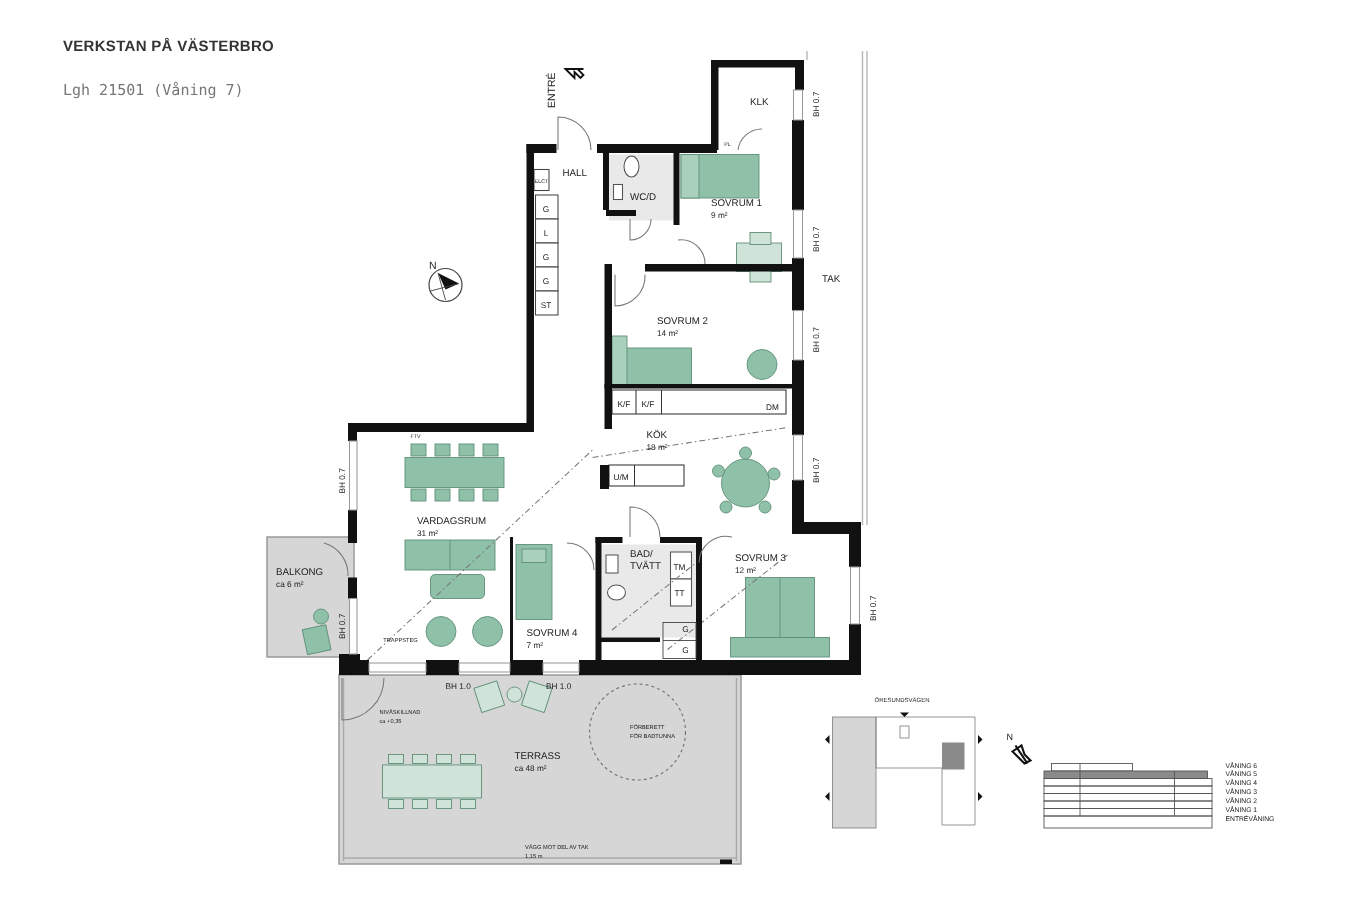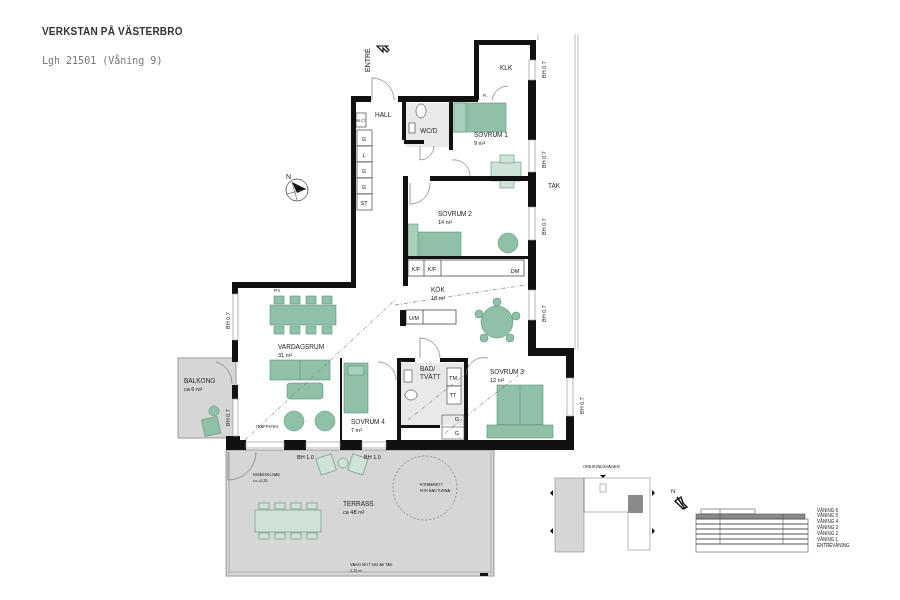--- a/index.html
+++ b/index.html
@@ -6,21 +6,21 @@
   body{width:900px;height:600px;position:relative;overflow:hidden;font-family:"Liberation Sans",sans-serif;color:#222;}
   .title{position:absolute;left:42px;top:26px;font-family:Liberation Sans, sans-serif;font-size:10px;font-weight:bold;letter-spacing:0.2px;color:#333;}
   .subtitle{position:absolute;left:42px;top:55px;font-family:"DejaVu Sans Mono",monospace;font-size:10px;color:#777;}
   svg{position:absolute;left:0;top:0;}
   .lbl{font-family:"Liberation Sans",sans-serif;fill:#222;}
 </style>
 </head>
 <body>
 
 <div class="title">VERKSTAN PÅ VÄSTERBRO</div>
-<div class="subtitle">Lgh 21501 (Våning 9)</div>
+<div class="subtitle">Lgh 21501 (Våning 7)</div>
 
 <svg width="900" height="600" viewBox="0 0 900 600">
 
   <g>
     <line x1="575" y1="34" x2="575" y2="350" stroke="#bbb" stroke-width="1"></line>
     <line x1="578" y1="34" x2="578" y2="350" stroke="#bbb" stroke-width="1"></line>
     <line x1="538" y1="34" x2="538" y2="40" stroke="#bbb" stroke-width="1"></line>
   </g>
 
   <rect x="178" y="358" width="58" height="80" fill="#d6d6d6" stroke="#999" stroke-width="1"></rect>

